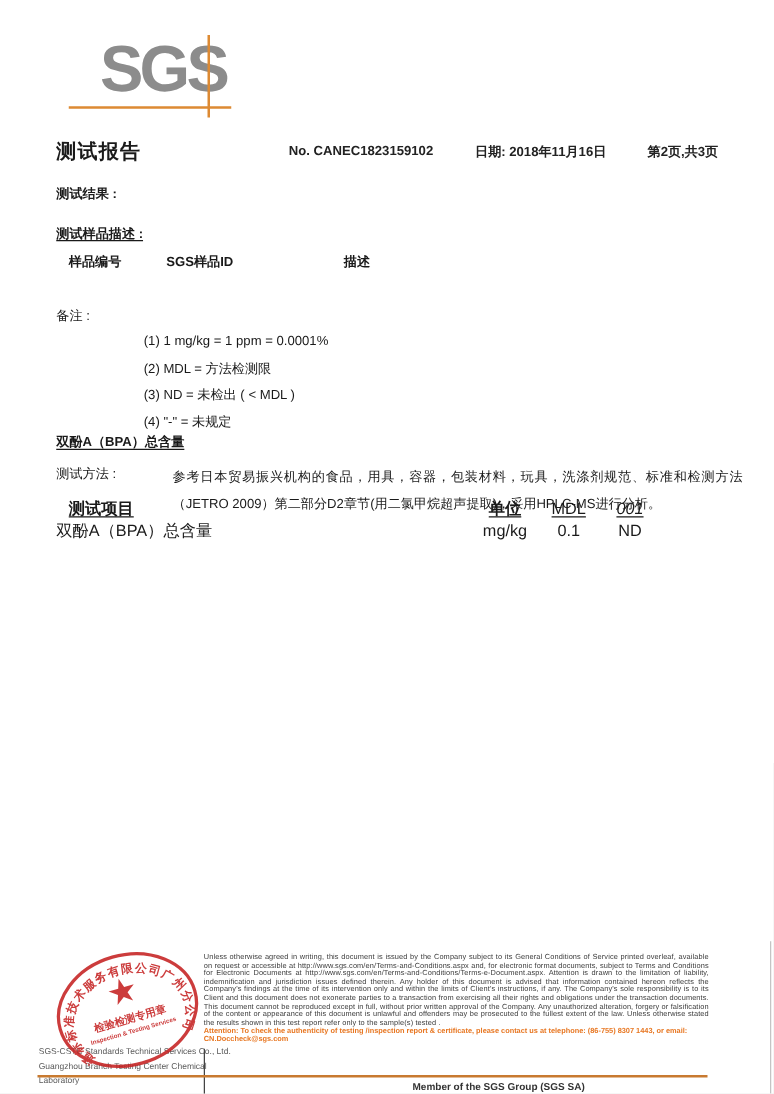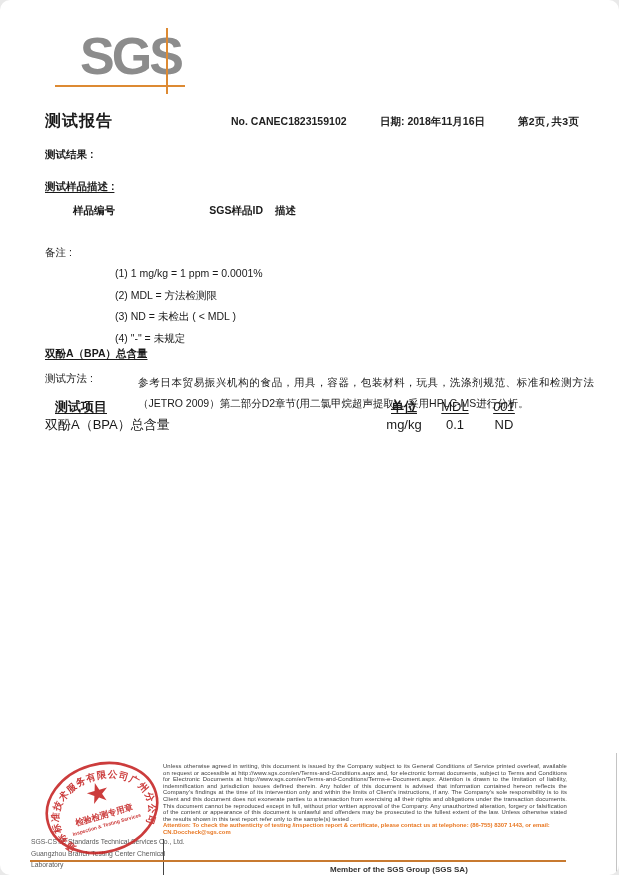--- a/index.html
+++ b/index.html
@@ -1,43 +1,43 @@
 <!DOCTYPE html>
 <html><head>
 <meta charset="utf-8">
 <style>
   html,body{margin:0;padding:0;background:#e9e9e9;}
   .page{
     position:relative;width:619px;height:875px;background:#ffffff;
     font-family:"Liberation Sans","DejaVu Sans",sans-serif;color:#1a1a1a;
-    overflow:hidden;margin:0 auto;border-radius:10px;
+    overflow:hidden;margin:0 auto;
   }
   .abs{position:absolute;}
   
   .logo-text{
     left:80px;top:30px;font-size:52px;font-weight:bold;color:#8c8c8c;
     letter-spacing:-3px;line-height:52px;
   }
   .logo-vline{left:166px;top:28px;width:2px;height:66px;background:#dd8a33;}
   .logo-hline{left:55px;top:85px;width:130px;height:2px;background:#dd8a33;}
   
   .doc-title{left:45px;top:111px;font-size:16px;font-weight:bold;letter-spacing:1px;}
   .report-no{left:215px;top:115px;font-size:10.5px;font-weight:bold;color:#222;padding-left:16px;}
   .report-date{left:380px;top:115px;font-size:10.5px;font-weight:bold;color:#222;}
-  .report-page{left:518px;top:115px;font-size:10.5px;font-weight:bold;color:#222;font-family:Liberation Mono, monospace;}
+  .report-page{left:518px;top:115px;font-size:10.5px;font-weight:bold;color:#222;}
   
   .lbl{font-size:10.5px;}
   .bold{font-weight:bold;}
   .ul{text-decoration:underline;text-underline-offset:2px;}
   .results-label{left:45px;top:148px;}
   .sample-heading{left:45px;top:180px;}
   .sample-table{left:55px;top:202px;width:380px;font-size:10.5px;}
   .sample-row{display:flex;line-height:17px;}
-  .sc1{width:78px;text-align:center;}
-  .sc2{width:130px;text-align:right;}
+  .sc1{width:78px;text-align:left;}
+  .sc2{width:130px;text-align:left;}
   .sc3{flex:1;padding-left:12px;text-align:left;}
   .notes-label{left:45px;top:246px;}
   .notes-list{left:115px;top:263px;font-size:10.5px;line-height:21.5px;}
   .bpa-heading{left:45px;top:347px;}
   .method-label{left:45px;top:372px;}
   .method-text{left:115px;top:372px;width:456px;font-size:10.5px;line-height:21px;text-align:justify;margin-left:23px;}
   .result-table{left:45px;top:398px;width:483px;font-size:13px;}
   .result-row{display:flex;line-height:18px;}
   .rc1{flex:1;}
   .rc1.hd{padding-left:10px;}

